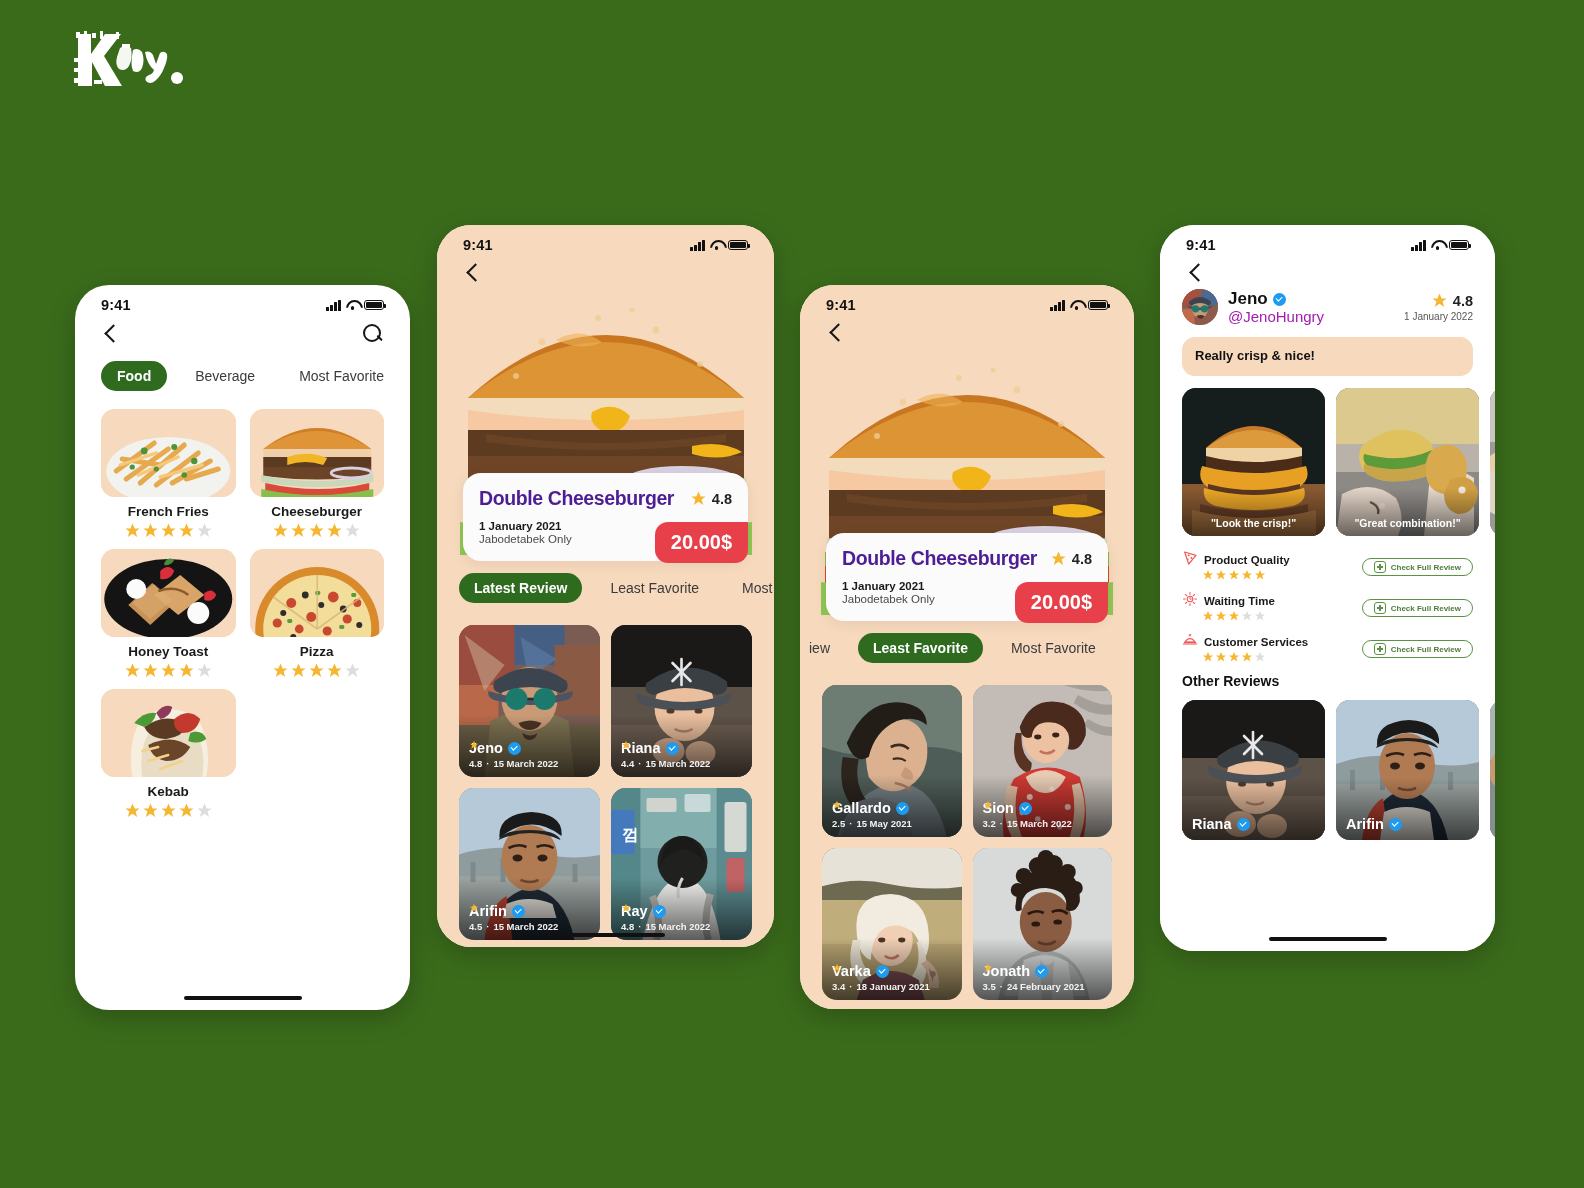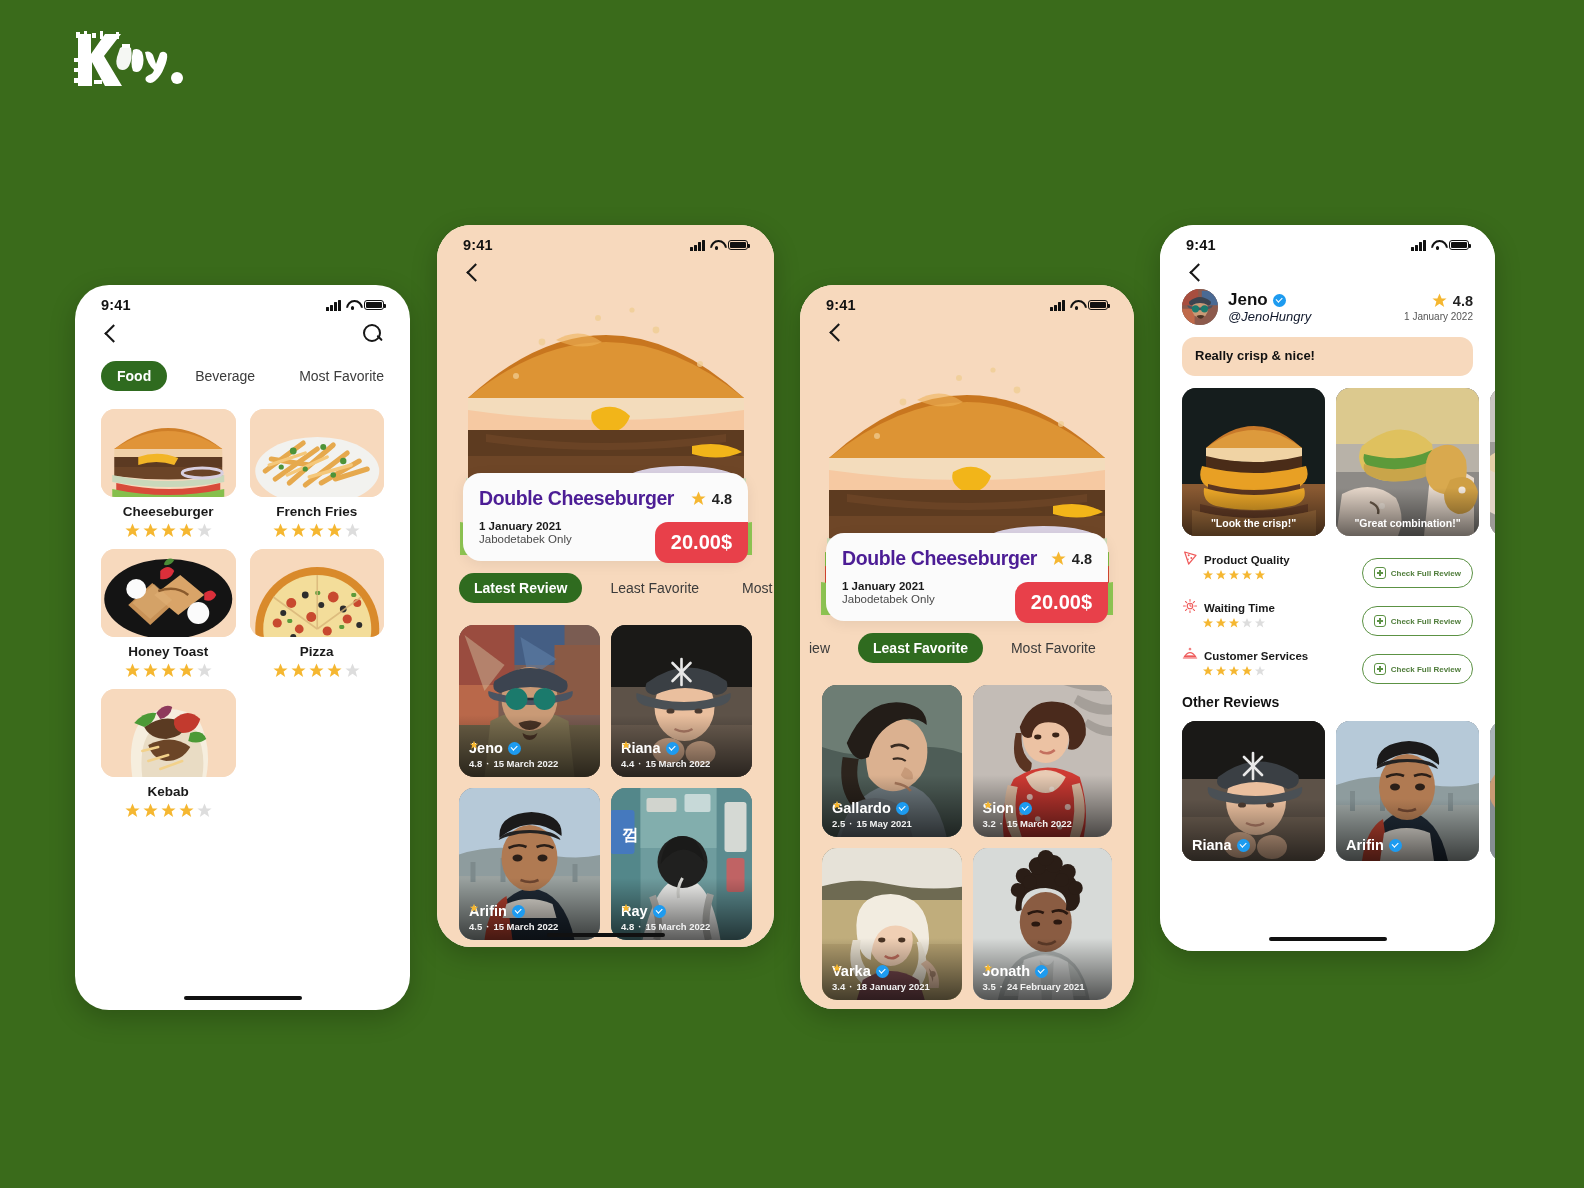--- a/index.html
+++ b/index.html
@@ -125,42 +125,42 @@
     border-left:1.6px solid #fff; border-bottom:1.6px solid #fff; transform:rotate(-45deg); }
   .rev-sub { display:flex; align-items:center; gap:4px; color:#f2f2f2; font-size:9.5px; font-weight:600; margin-top:2px; }
 
   
   .s4 { height:100%; position:relative; background:#fff; }
   .s4-head { display:flex; align-items:center; padding:6px 22px 0 22px; gap:10px; }
   .avatar { width:36px; height:36px; border-radius:50%; overflow:hidden; flex:0 0 auto; position:relative; background:#8a8a8a; }
   .avatar svg { position:absolute; inset:0; width:100%; height:100%; }
   .s4-who { flex:1; }
   .s4-name { display:flex; align-items:center; gap:5px; font-size:17px; font-weight:bold; color:#111; }
-  .s4-handle { font-size:13px; color:#0f172a; margin-top:-1px;font-style:italic; }
+  .s4-handle { font-size:15px; color:#a21caf; margin-top:-1px; }
   .s4-rt { text-align:right; }
   .s4-rate { display:flex; align-items:center; justify-content:flex-end; gap:5px; font-size:14.5px; font-weight:600; color:#222; }
   .s4-date { font-size:10px; color:#565656; margin-top:2px; }
   .review-box { margin:12px 22px 0 22px; background:#f7d9bd; border-radius:13px; padding:11px 13px 13px 13px; }
   .review-title { font-size:13px; font-weight:bold; color:#111; }
   .review-body { font-size:10.2px; line-height:1.42; color:#3a3a3a; margin-top:3px; }
   .photo-row { display:flex; gap:11px; margin:12px 0 0 22px; }
   .photo-card { width:143px; height:148px; border-radius:14px; overflow:hidden; position:relative; flex:0 0 auto; cursor:pointer; background:#3a3a3a; }
   .photo-card.cut { width:34px; }
   .photo-card svg { position:absolute; inset:0; width:100%; height:100%; }
   .photo-shade { position:absolute; left:0; right:0; bottom:0; height:48px; background:linear-gradient(transparent, rgba(0,0,0,.55)); }
   .photo-cap { position:absolute; left:0; right:0; bottom:7px; text-align:center; color:#fff; font-size:10.5px; font-weight:bold; }
   .rate-rows { margin:14px 22px 0 22px; }
   .rate-row { display:flex; align-items:flex-start; justify-content:space-between; margin-bottom:10px; }
   .rate-left { flex:1; }
   .rate-lbl { display:flex; align-items:flex-end; gap:6px; font-size:11.5px; font-weight:bold; color:#1a1a1a; }
   .rate-lbl svg { width:16px; height:16px; flex:0 0 auto; }
   .rate-stars { display:flex; gap:1px; margin:3px 0 0 20px; }
   .cfr-btn {
     display:flex; align-items:center; gap:5px; border:1.4px solid #5c9244; color:#4f7c3a;
-    border-radius:16px; padding:8px 11px; font-size:8px; font-weight:bold; cursor:pointer;
+    border-radius:16px; padding:2px 11px; font-size:8px; font-weight:bold; cursor:pointer;
     background:#fff; margin-top:8px; white-space:nowrap;
   }
   .cfr-ic { width:12px; height:12px; border:1.3px solid #5c9244; border-radius:3px; position:relative; flex:0 0 auto; }
   .cfr-ic::before{ content:""; position:absolute; left:4.6px; top:2.2px; width:1.4px; height:5.4px; background:#5c9244; }
   .cfr-ic::after{ content:""; position:absolute; left:2.6px; top:4.2px; width:5.4px; height:1.4px; background:#5c9244; }
   .other-h { font-size:14px; font-weight:bold; color:#111; margin:2px 22px 0 22px; }
   .other-row { display:flex; gap:11px; margin:11px 0 0 22px; }
   .other-card { width:143px; height:140px; border-radius:14px; overflow:hidden; position:relative; flex:0 0 auto; cursor:pointer; background:#444; }
   .other-card.cut { width:34px; }
   .other-card svg { position:absolute; inset:0; width:100%; height:100%; }
@@ -212,82 +212,82 @@
     <span class="pill">Beverage</span>
     <span class="pill">Most Favorite</span>
   </div>
 
   <div class="food-grid">
 
     <div class="food-card">
       <div class="food-img">
         <svg viewBox="0 0 140 88" preserveAspectRatio="xMidYMid slice">
           <rect width="140" height="88" fill="#f7d9bd"></rect>
+          <ellipse cx="70" cy="62" rx="62" ry="34" fill="#f2f2ef"></ellipse>
+          <g stroke="#e6a94d" stroke-width="5" stroke-linecap="round">
+            <line x1="18" y1="62" x2="56" y2="34"></line>
+              <line x1="28" y1="70" x2="70" y2="40"></line>
+            <line x1="42" y1="74" x2="86" y2="36"></line>
+              <line x1="58" y1="76" x2="100" y2="44"></line>
+            <line x1="74" y1="74" x2="112" y2="52"></line>
+              <line x1="24" y1="50" x2="62" y2="56"></line>
+            <line x1="88" y1="70" x2="120" y2="60"></line>
+          </g>
+          <g stroke="#f5c87a" stroke-width="3.4" stroke-linecap="round">
+            <line x1="22" y1="56" x2="58" y2="44"></line>
+              <line x1="40" y1="66" x2="80" y2="48"></line>
+            <line x1="62" y1="68" x2="104" y2="56"></line>
+          </g>
+          <g fill="#4e9338">
+            <circle cx="46" cy="42" r="3.4"></circle>
+              <circle cx="76" cy="38" r="3"></circle>
+            <circle cx="96" cy="52" r="3.2"></circle>
+              <circle cx="58" cy="60" r="2.6"></circle>
+            <circle cx="34" cy="58" r="2.6"></circle>
+              <circle cx="86" cy="66" r="2.8"></circle>
+          </g>
+        </svg>
+      </div>
+      <div class="food-name">French Fries</div>
+      <div class="stars">
+          <svg class="star" viewBox="0 0 24 24">
+            <path fill="#f5b731" d="M12 2l3 7h7l-5.6 4.3L18.6 21 12 16.7 5.4 21l2.2-7.7L2 9h7z"></path>
+          </svg>
+          <svg class="star" viewBox="0 0 24 24">
+            <path fill="#f5b731" d="M12 2l3 7h7l-5.6 4.3L18.6 21 12 16.7 5.4 21l2.2-7.7L2 9h7z"></path>
+          </svg>
+          <svg class="star" viewBox="0 0 24 24">
+            <path fill="#f5b731" d="M12 2l3 7h7l-5.6 4.3L18.6 21 12 16.7 5.4 21l2.2-7.7L2 9h7z"></path>
+          </svg>
+          <svg class="star" viewBox="0 0 24 24">
+            <path fill="#f5b731" d="M12 2l3 7h7l-5.6 4.3L18.6 21 12 16.7 5.4 21l2.2-7.7L2 9h7z"></path>
+          </svg>
+          <svg class="star" viewBox="0 0 24 24">
+            <path fill="#dddddd" d="M12 2l3 7h7l-5.6 4.3L18.6 21 12 16.7 5.4 21l2.2-7.7L2 9h7z"></path>
+          </svg>
+        </div>
+    </div>
+
+    <div class="food-card">
+      <div class="food-img">
+        <svg viewBox="0 0 140 88" preserveAspectRatio="xMidYMid slice">
+          <rect width="140" height="88" fill="#f7d9bd"></rect>
           <path d="M16 40 q54-42 108 0 z" fill="#cf7f28"></path>
           <path d="M16 40 q54-36 108 0 z" fill="#e09438"></path>
           <path d="M16 40 h108 v9 q-54 8 -108 0z" fill="#f0d0a8"></path>
           <path d="M16 48 h108 v10 q-54 7 -108 0z" fill="#5c3a22"></path>
           <path d="M40 48 q20-7 40 1 l-4 7 q-18-6 -36 0z" fill="#f2b526"></path>
           <path d="M16 58 h108 v9 q-54 7 -108 0z" fill="#6b4427"></path>
           <path d="M14 66 q56 12 112 0 l0 7 q-56 10 -112 0z" fill="#c9d8bb"></path>
           <ellipse cx="104" cy="64" rx="20" ry="5" fill="none" stroke="#d8cfe0" stroke-width="3"></ellipse>
           <path d="M18 74 q54 12 104 0 l0 8 q-52 9 -104 0z" fill="#d84b3a"></path>
           <path d="M14 80 q56 12 112 0 l0 8 h-112z" fill="#86bf4c"></path>
         </svg>
       </div>
       <div class="food-name">Cheeseburger</div>
-      <div class="stars">
-          <svg class="star" viewBox="0 0 24 24">
-            <path fill="#f5b731" d="M12 2l3 7h7l-5.6 4.3L18.6 21 12 16.7 5.4 21l2.2-7.7L2 9h7z"></path>
-          </svg>
-          <svg class="star" viewBox="0 0 24 24">
-            <path fill="#f5b731" d="M12 2l3 7h7l-5.6 4.3L18.6 21 12 16.7 5.4 21l2.2-7.7L2 9h7z"></path>
-          </svg>
-          <svg class="star" viewBox="0 0 24 24">
-            <path fill="#f5b731" d="M12 2l3 7h7l-5.6 4.3L18.6 21 12 16.7 5.4 21l2.2-7.7L2 9h7z"></path>
-          </svg>
-          <svg class="star" viewBox="0 0 24 24">
-            <path fill="#f5b731" d="M12 2l3 7h7l-5.6 4.3L18.6 21 12 16.7 5.4 21l2.2-7.7L2 9h7z"></path>
-          </svg>
-          <svg class="star" viewBox="0 0 24 24">
-            <path fill="#dddddd" d="M12 2l3 7h7l-5.6 4.3L18.6 21 12 16.7 5.4 21l2.2-7.7L2 9h7z"></path>
-          </svg>
-        </div>
-    </div>
-
-    <div class="food-card">
-      <div class="food-img">
-        <svg viewBox="0 0 140 88" preserveAspectRatio="xMidYMid slice">
-          <rect width="140" height="88" fill="#f7d9bd"></rect>
-          <ellipse cx="70" cy="62" rx="62" ry="34" fill="#f2f2ef"></ellipse>
-          <g stroke="#e6a94d" stroke-width="5" stroke-linecap="round">
-            <line x1="18" y1="62" x2="56" y2="34"></line>
-              <line x1="28" y1="70" x2="70" y2="40"></line>
-            <line x1="42" y1="74" x2="86" y2="36"></line>
-              <line x1="58" y1="76" x2="100" y2="44"></line>
-            <line x1="74" y1="74" x2="112" y2="52"></line>
-              <line x1="24" y1="50" x2="62" y2="56"></line>
-            <line x1="88" y1="70" x2="120" y2="60"></line>
-          </g>
-          <g stroke="#f5c87a" stroke-width="3.4" stroke-linecap="round">
-            <line x1="22" y1="56" x2="58" y2="44"></line>
-              <line x1="40" y1="66" x2="80" y2="48"></line>
-            <line x1="62" y1="68" x2="104" y2="56"></line>
-          </g>
-          <g fill="#4e9338">
-            <circle cx="46" cy="42" r="3.4"></circle>
-              <circle cx="76" cy="38" r="3"></circle>
-            <circle cx="96" cy="52" r="3.2"></circle>
-              <circle cx="58" cy="60" r="2.6"></circle>
-            <circle cx="34" cy="58" r="2.6"></circle>
-              <circle cx="86" cy="66" r="2.8"></circle>
-          </g>
-        </svg>
-      </div>
-      <div class="food-name">French Fries</div>
       <div class="stars">
           <svg class="star" viewBox="0 0 24 24">
             <path fill="#f5b731" d="M12 2l3 7h7l-5.6 4.3L18.6 21 12 16.7 5.4 21l2.2-7.7L2 9h7z"></path>
           </svg>
           <svg class="star" viewBox="0 0 24 24">
             <path fill="#f5b731" d="M12 2l3 7h7l-5.6 4.3L18.6 21 12 16.7 5.4 21l2.2-7.7L2 9h7z"></path>
           </svg>
           <svg class="star" viewBox="0 0 24 24">
             <path fill="#f5b731" d="M12 2l3 7h7l-5.6 4.3L18.6 21 12 16.7 5.4 21l2.2-7.7L2 9h7z"></path>
           </svg>

